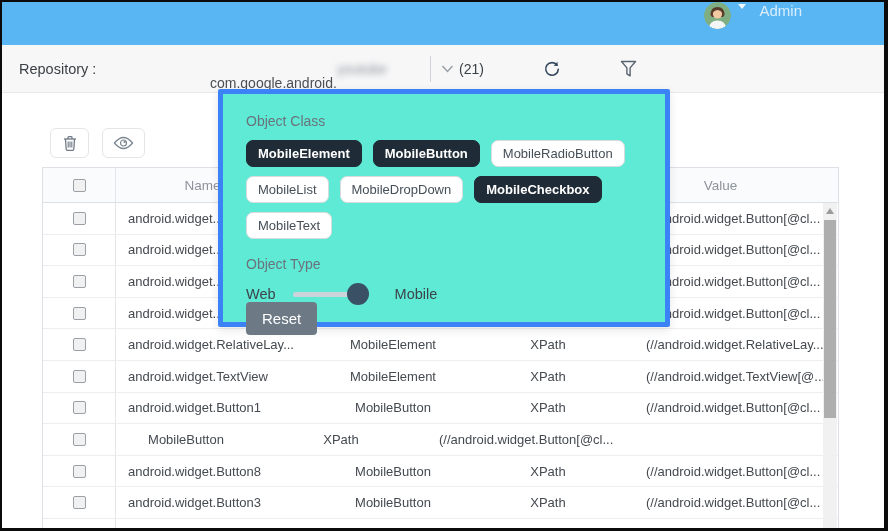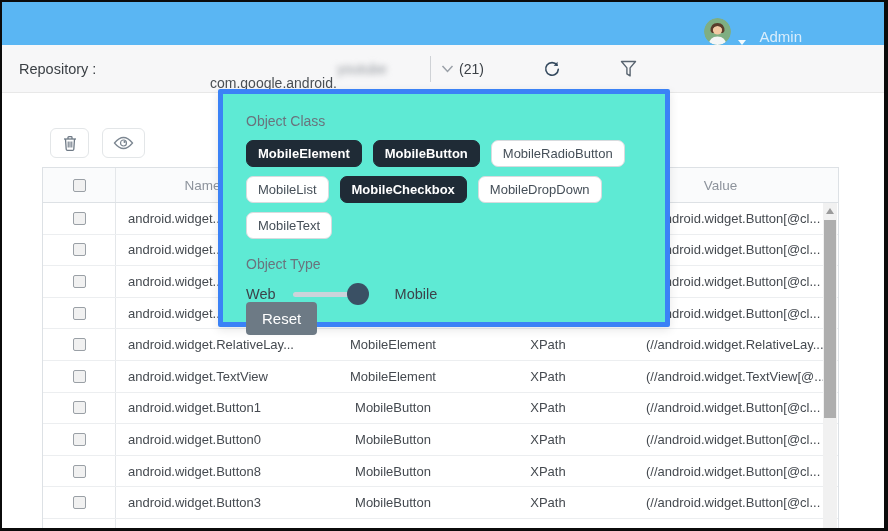--- a/index.html
+++ b/index.html
@@ -17,21 +17,21 @@
     overflow: hidden;
   }
 
   
   .topbar {
     position: absolute; left: 0; right: 0; top: 0; height: 43px;
     background: var(--accent, #5ab6f3);
   }
   .user-block {
     position: absolute; right: 82px; top: 0; height: 43px;
-    display: flex; align-items: flex-end; gap: 7px; cursor: pointer;
+    display: flex; align-items: flex-start; gap: 7px; cursor: pointer;
   }
   .avatar { width: 27px; height: 27px; border-radius: 50%; overflow: hidden; flex: 0 0 auto; }
   .caret-down {
     width: 0; height: 0; margin-top: 2px;
     border-left: 4.5px solid transparent; border-right: 4.5px solid transparent;
     border-top: 5px solid #f2fafe;
   }
   .user-name { color: #d9edfb; font-size: 15px; margin-left: 6px; }
 
   
@@ -283,21 +283,20 @@
           </div>
     <div class="c c-name">android.widget.Button1</div>
     <div class="c c-cls">MobileButton</div>
     <div class="c c-type">XPath</div>
     <div class="c c-val">(//android.widget.Button[@cl...</div>
   </div>
         <div class="g-row">
     <div class="c c-cb">
             <span class="cbx"></span>
           </div>
-    <div class="c c-name">android.widget.Button0</div>
     <div class="c c-cls">MobileButton</div>
     <div class="c c-type">XPath</div>
     <div class="c c-val">(//android.widget.Button[@cl...</div>
   </div>
         <div class="g-row">
     <div class="c c-cb">
             <span class="cbx"></span>
           </div>
     <div class="c c-name">android.widget.Button8</div>
     <div class="c c-cls">MobileButton</div>
@@ -329,22 +328,22 @@
     </div>
   </div>
 
   <div class="popup">
     <div class="pop-label">Object Class</div>
     <div class="chips" id="chips">
         <button class="chip selected"><span>MobileElement</span></button>
         <button class="chip selected"><span>MobileButton</span></button>
         <button class="chip"><span>MobileRadioButton</span></button>
         <button class="chip"><span>MobileList</span></button>
+        <button class="chip"><span>MobileDropDown</span></button>
         <button class="chip selected"><span>MobileCheckbox</span></button>
-        <button class="chip"><span>MobileDropDown</span></button>
         <button class="chip"><span>MobileText</span></button>
       </div>
     <div class="pop-label pop-label2">Object Type</div>
     <div class="toggle-row">
       <span class="tg-web">Web</span>
       <span class="tg-track">
         <span class="tg-knob"></span>
       </span>
       <span class="tg-mobile">Mobile</span>
     </div>

